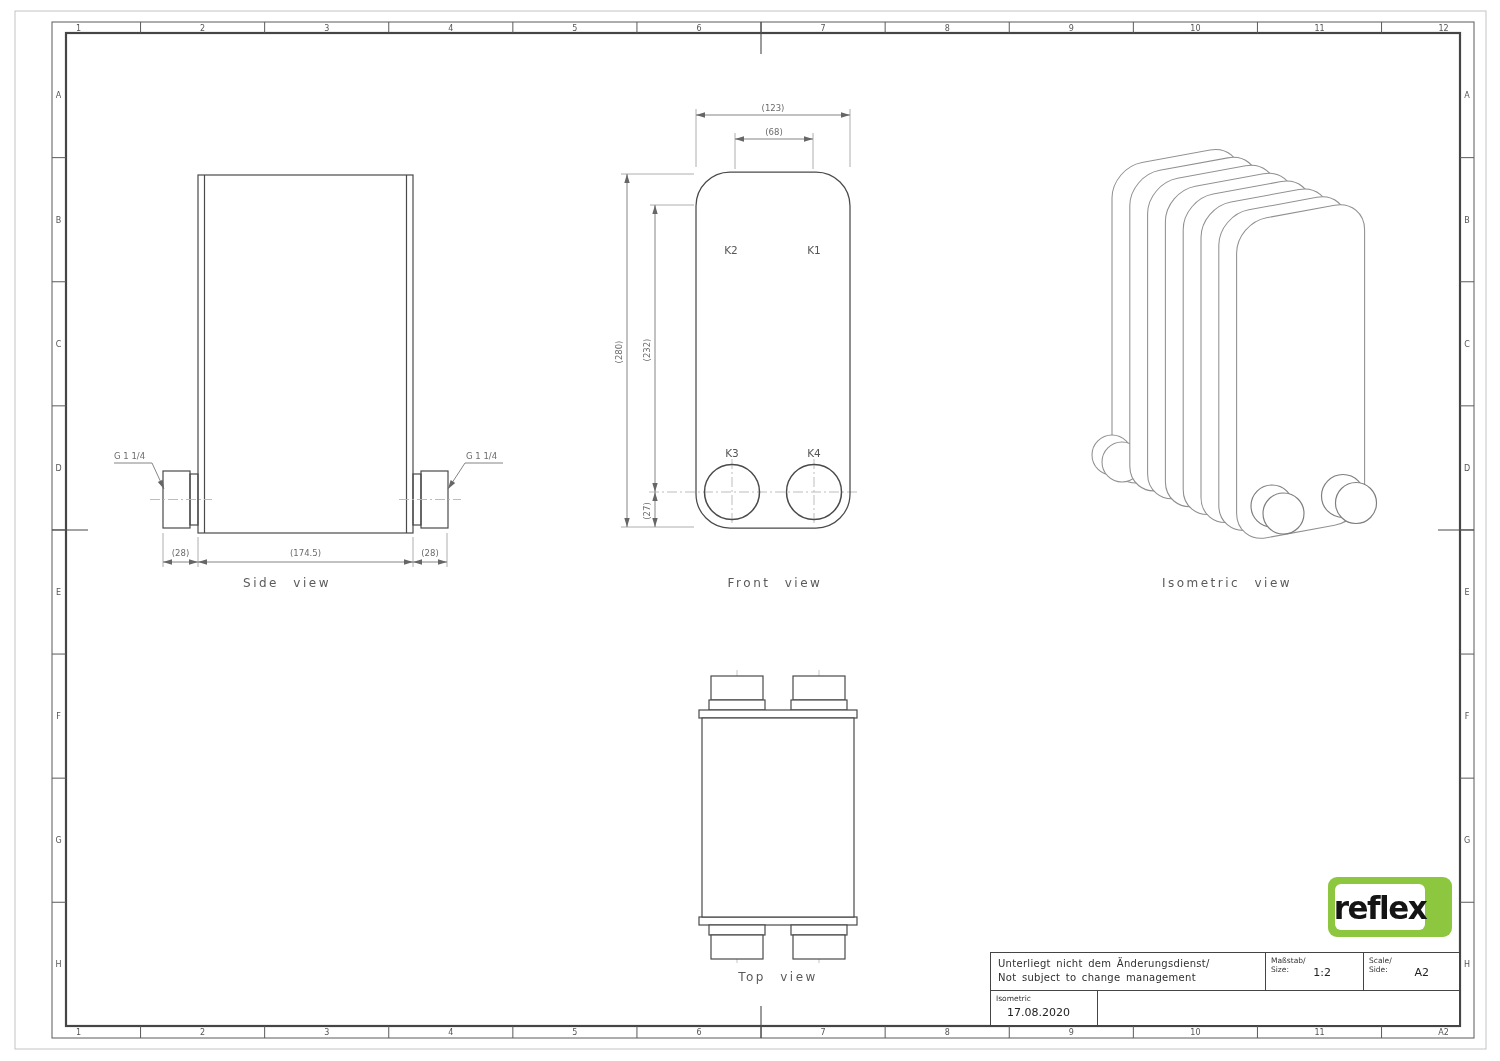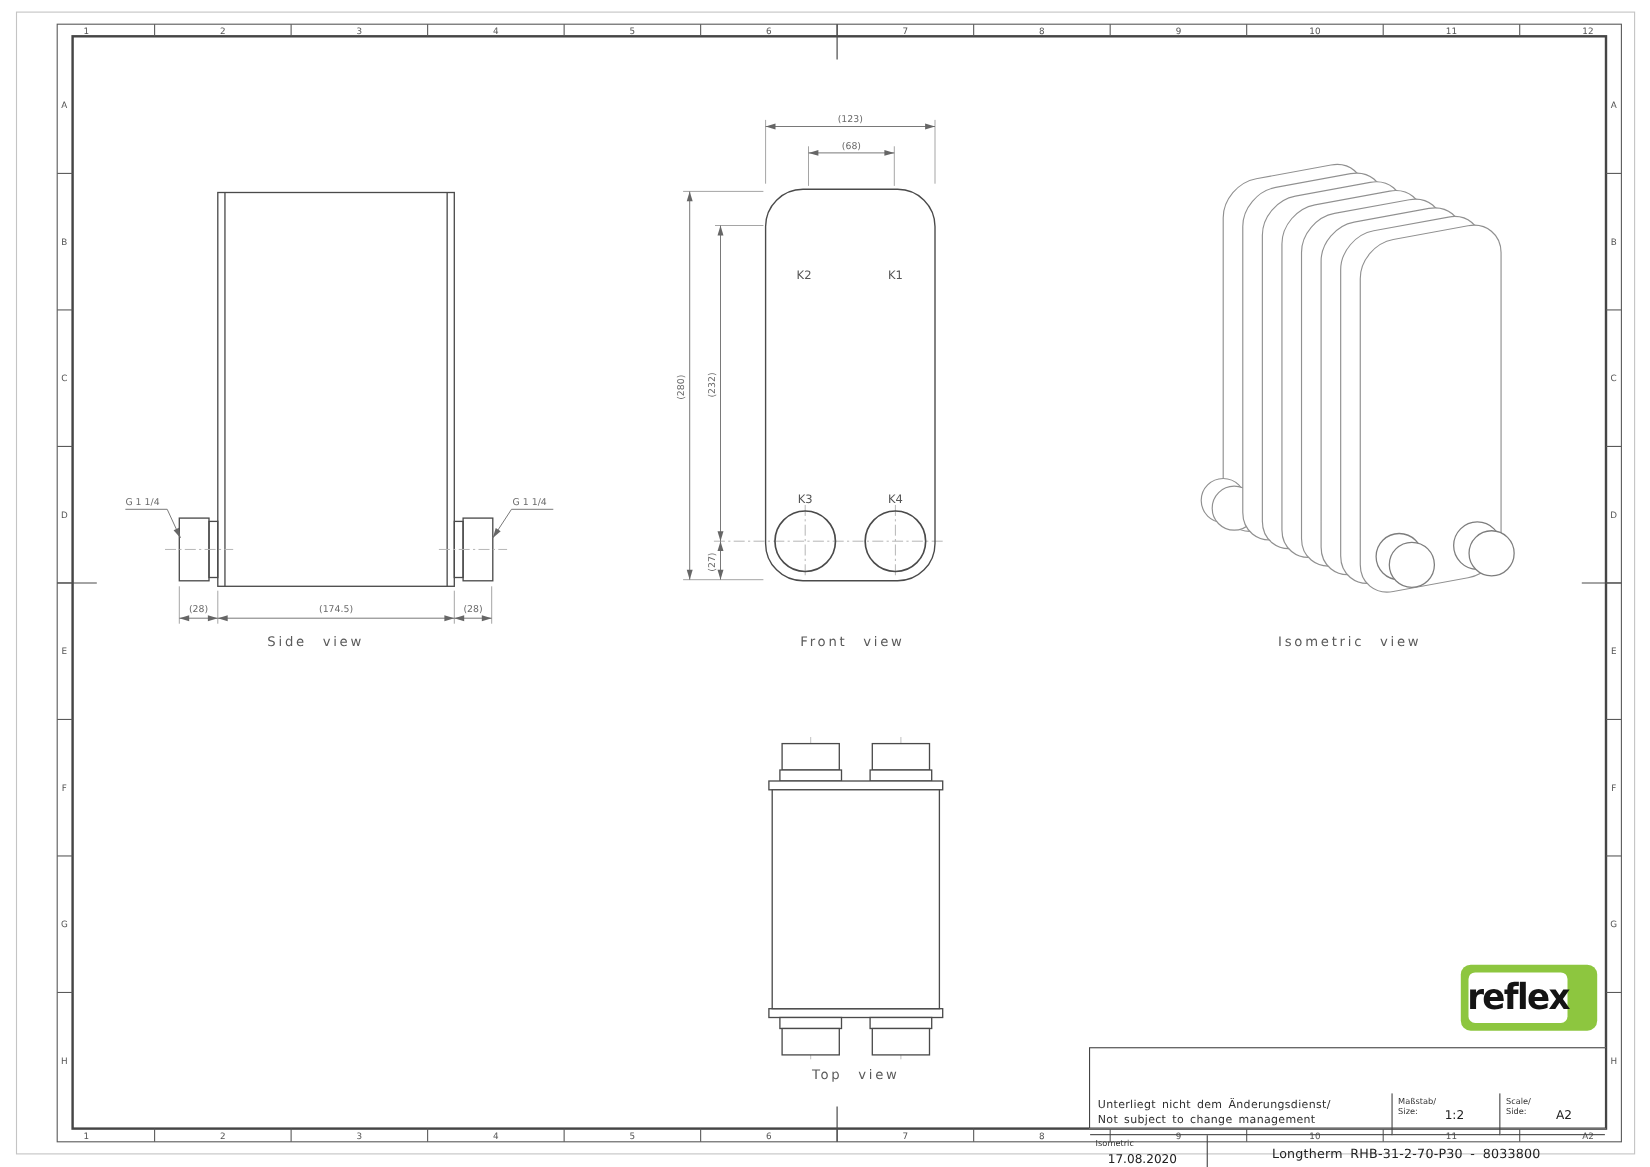--- a/index.html
+++ b/index.html
@@ -8,21 +8,21 @@
   svg{position:absolute;left:0;top:0;}
   svg text{font-family:"DejaVu Sans",sans-serif;}
   .dim{font-size:8.5px;fill:#6a6a6a;}
   .klabel{font-size:10.5px;fill:#555;}
   .cap{font-size:12px;fill:#5a5a5a;letter-spacing:2.5px;word-spacing:8px;}
   .rlabel{font-size:8px;fill:#555;}
 
   
   .tb{position:absolute;left:990px;top:952px;width:470px;height:74px;
       border:1.6px solid #444;box-sizing:border-box;background:#fff;color:#333;}
-  .tb .cell{position:absolute;box-sizing:border-box;margin-top:41px;}
+  .tb .cell{position:absolute;box-sizing:border-box;}
   .c-note{left:0;top:0;width:275px;height:38px;border-right:1.3px solid #444;border-bottom:1.3px solid #444;
           font-size:10px;line-height:14px;padding:4px 0 0 7px;letter-spacing:.3px;word-spacing:2px;color:#2f2f2f;}
   .c-scale{left:275px;top:0;width:98px;height:38px;border-right:1.3px solid #444;border-bottom:1.3px solid #444;}
   .c-format{left:373px;top:0;width:95px;height:38px;border-bottom:1.3px solid #444;}
   .mini{font-size:7.5px;line-height:9px;padding:3px 0 0 5px;color:#333;}
   .bigval{position:absolute;font-size:11px;color:#222;}
   .c-rev{left:0;top:38px;width:107px;height:34px;border-right:1.3px solid #444;}
   .c-title{left:107px;top:38px;width:361px;height:34px;display:flex;align-items:center;justify-content:center;
            font-size:11.5px;color:#222;letter-spacing:.2px;word-spacing:3px;}
   .revdate{font-size:11px;color:#222;margin:3px 0 0 16px;}
@@ -281,21 +281,20 @@
       <div class="mini">
         <div>Scale/</div>
         <div>Side:</div>
       </div>
       <div class="bigval" style="right:30px;top:13px;">A2</div>
     </div>
     <div class="cell c-rev">
       <div class="mini">Isometric</div>
       <div class="revdate">17.08.2020</div>
     </div>
-    <div class="cell c-title">Longtherm RHB-31-2-70-P30 - 8033800</div>
   </div>
 
   <div class="logo" id="logo-box" style="background: rgb(141, 198, 63);">
     <div class="inner">
       <span class="word">reflex</span>
     </div>
   </div>
 
 </div>
 

